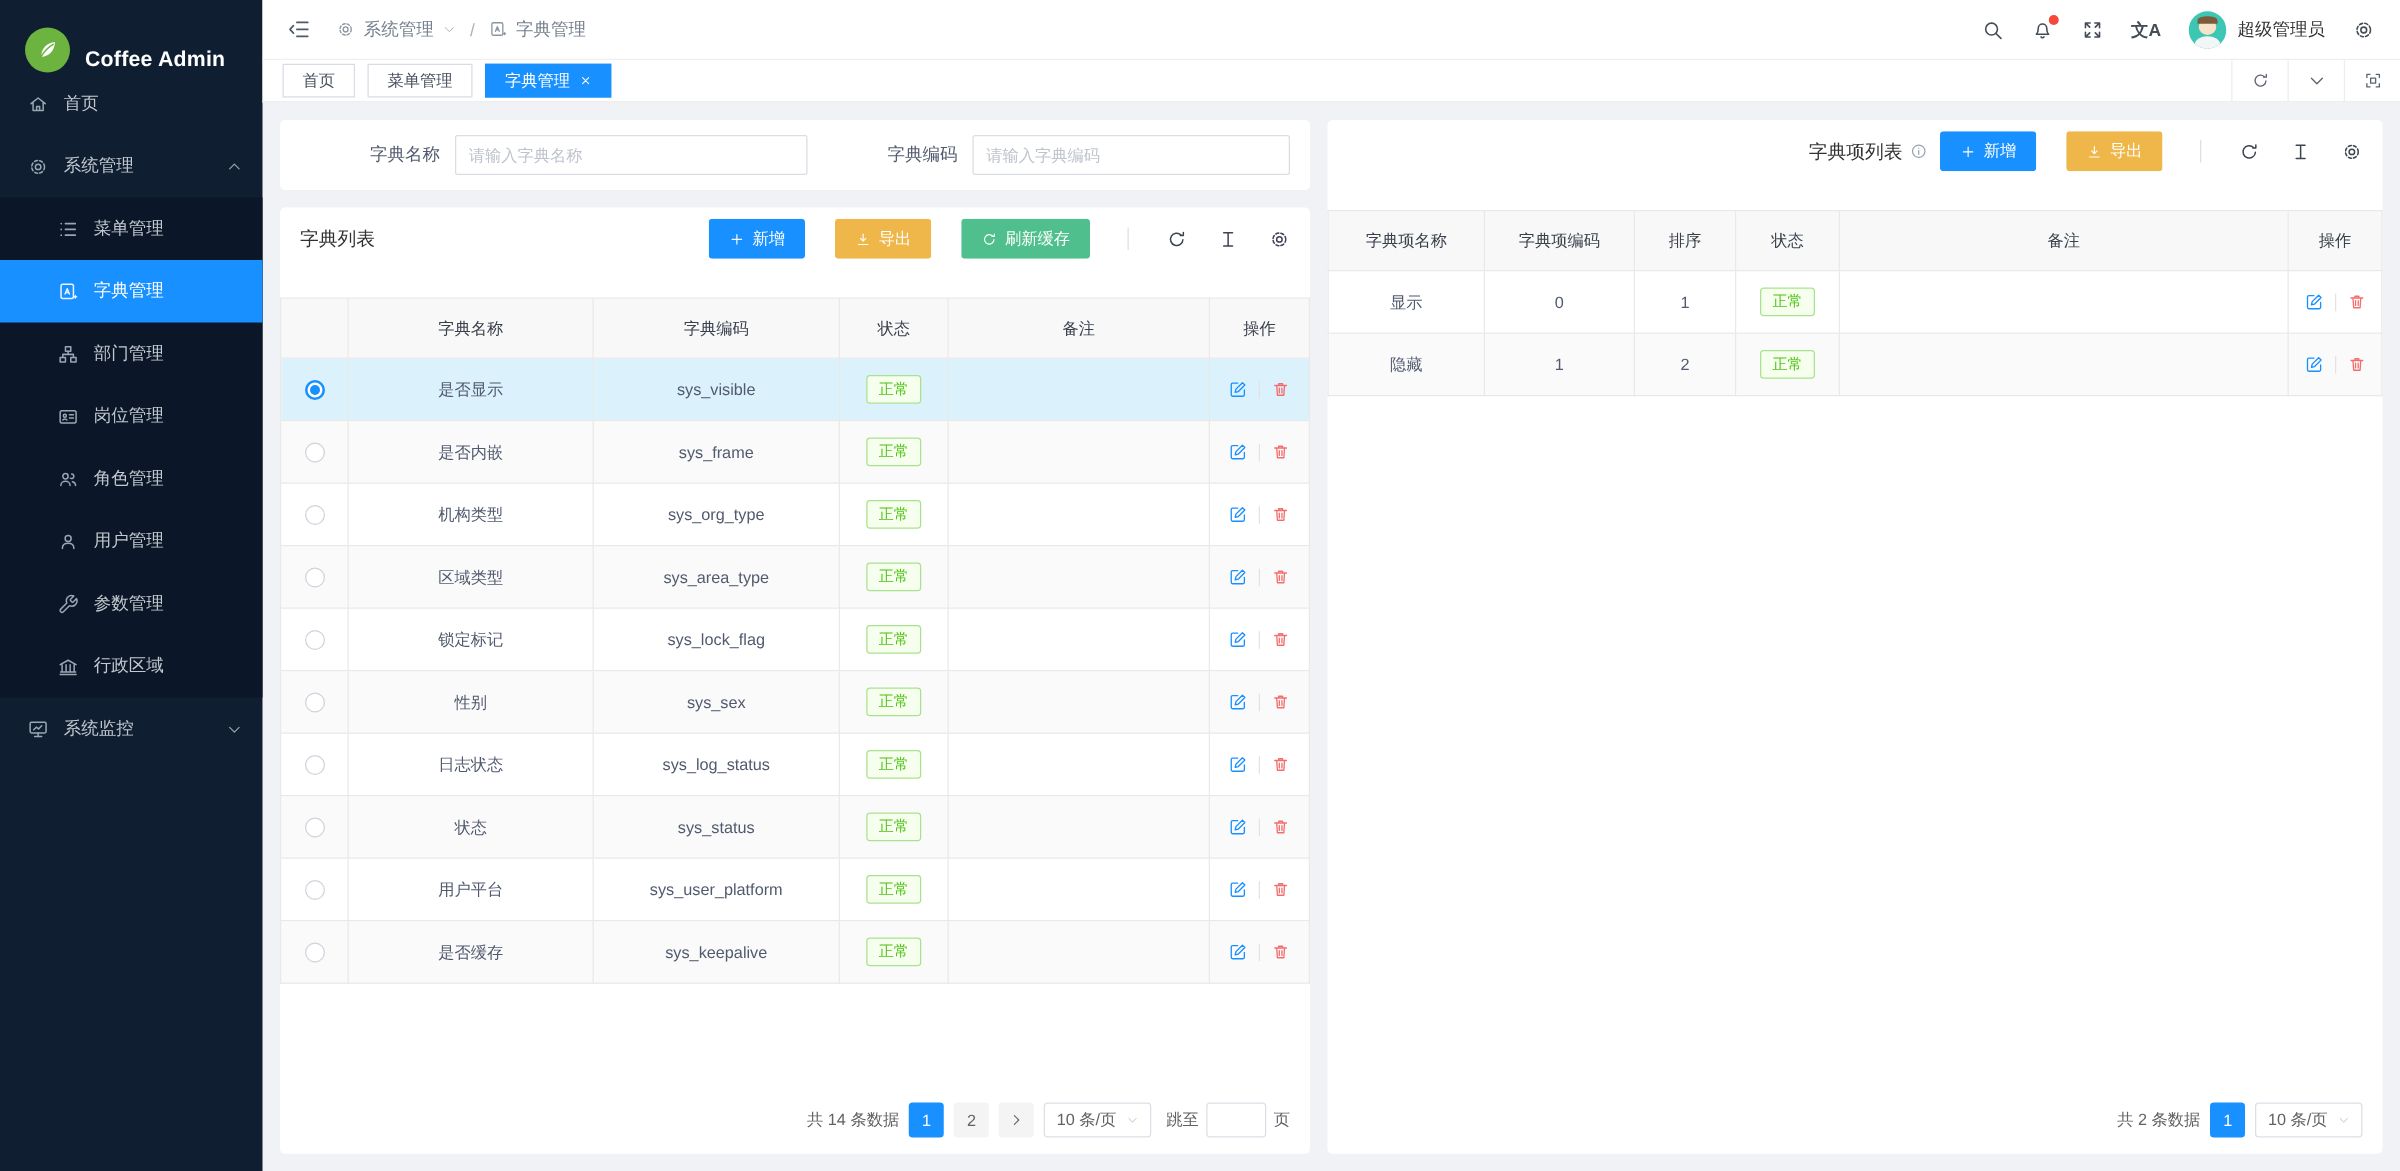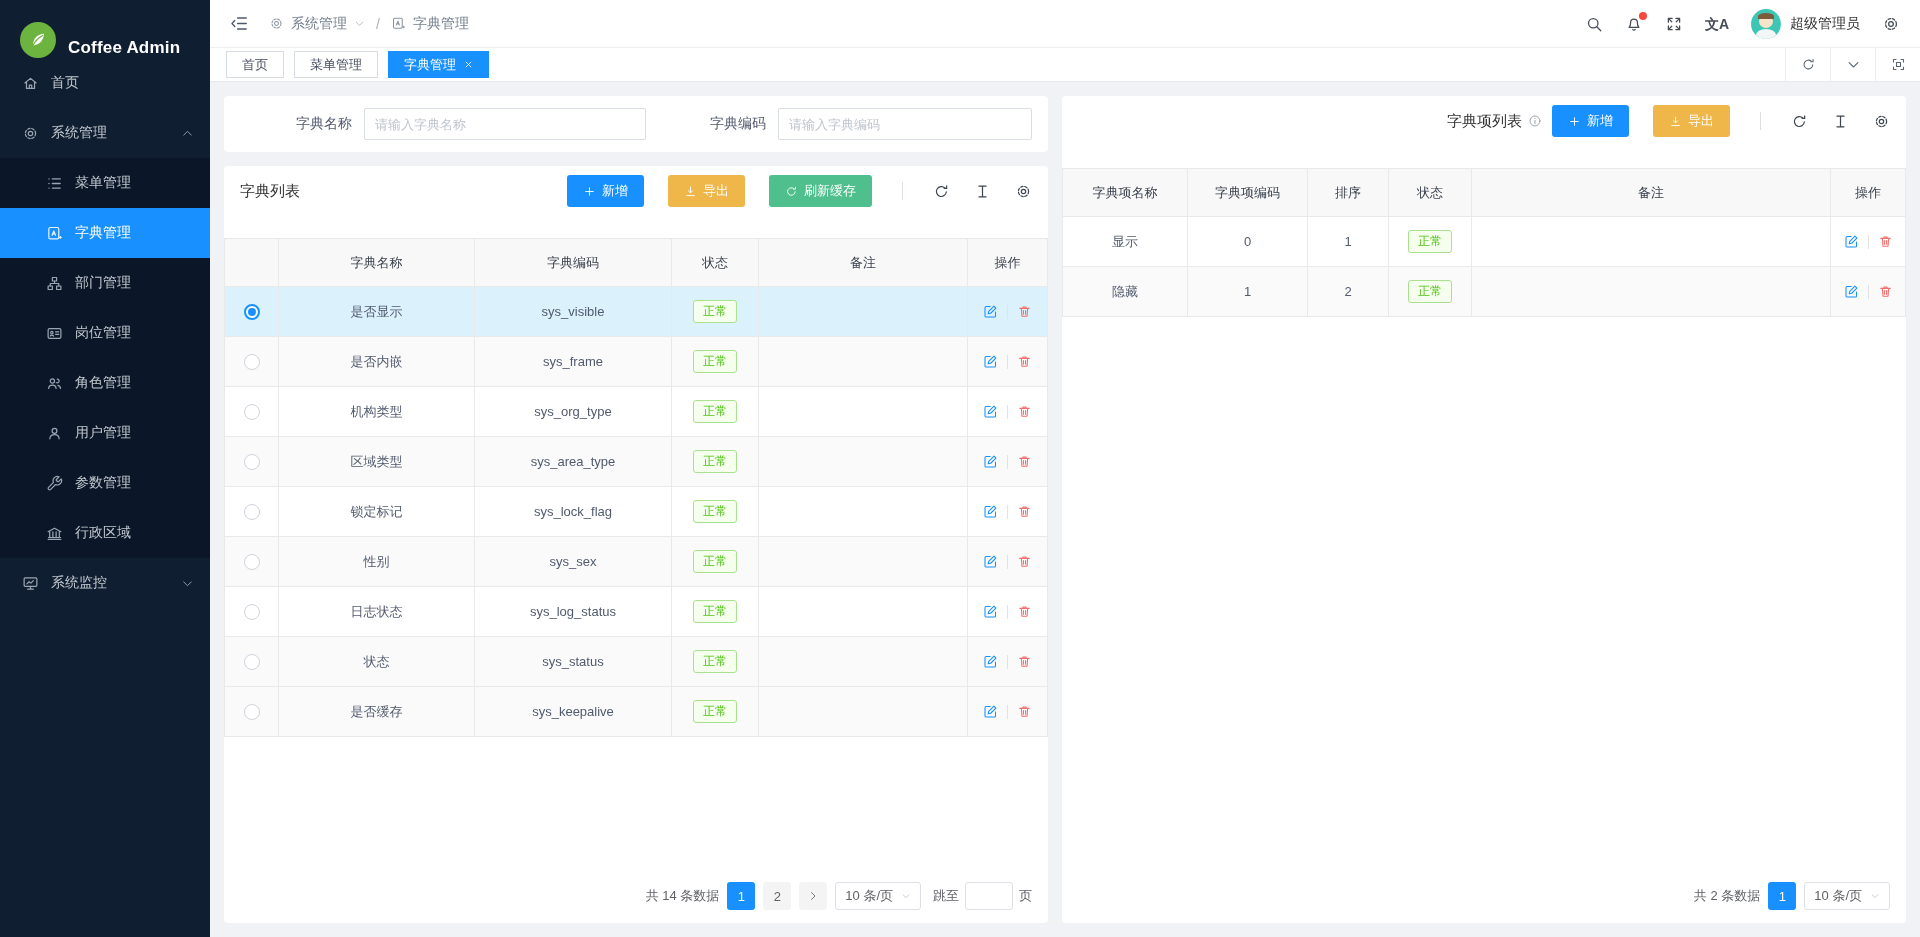--- a/index.html
+++ b/index.html
@@ -500,20 +500,39 @@
                       <svg class="ic act-ic del" viewBox="0 0 24 24">
                         <path d="M4.5 7h15M9.5 7V4.8h5V7M7 7l.9 12.5h8.2L17 7M10.3 10.5v6M13.7 10.5v6"></path>
                       </svg>
                     </span>
                   </td>
               </tr>
               <tr class="stripe">
                 <td><span class="radio"></span></td>
                 <td>状态</td>
                 <td>sys_status</td>
+                <td><span class="badge">正常</span></td>
+                <td></td>
+                <td>
+                    <span class="act-cell">
+                      <svg class="ic act-ic edit" viewBox="0 0 24 24">
+                        <path d="M20 12.8V19a1.8 1.8 0 0 1-1.8 1.8H5A1.8 1.8 0 0 1 3.2 19V5.8A1.8 1.8 0 0 1 5 4h6.4"></path>
+                        <path d="M17.5 3.4l3.1 3.1-8.3 8.3-4 .9.9-4z"></path>
+                      </svg>
+                      <span class="act-sep"></span>
+                      <svg class="ic act-ic del" viewBox="0 0 24 24">
+                        <path d="M4.5 7h15M9.5 7V4.8h5V7M7 7l.9 12.5h8.2L17 7M10.3 10.5v6M13.7 10.5v6"></path>
+                      </svg>
+                    </span>
+                  </td>
+              </tr>
+              <tr>
+                <td><span class="radio"></span></td>
+                <td>用户平台</td>
+                <td>sys_user_platform</td>
                 <td><span class="badge">正常</span></td>
                 <td></td>
                 <td>
                     <span class="act-cell">
                       <svg class="ic act-ic edit" viewBox="0 0 24 24">
                         <path d="M20 12.8V19a1.8 1.8 0 0 1-1.8 1.8H5A1.8 1.8 0 0 1 3.2 19V5.8A1.8 1.8 0 0 1 5 4h6.4"></path>
                         <path d="M17.5 3.4l3.1 3.1-8.3 8.3-4 .9.9-4z"></path>
                       </svg>
                       <span class="act-sep"></span>
                       <svg class="ic act-ic del" viewBox="0 0 24 24">

